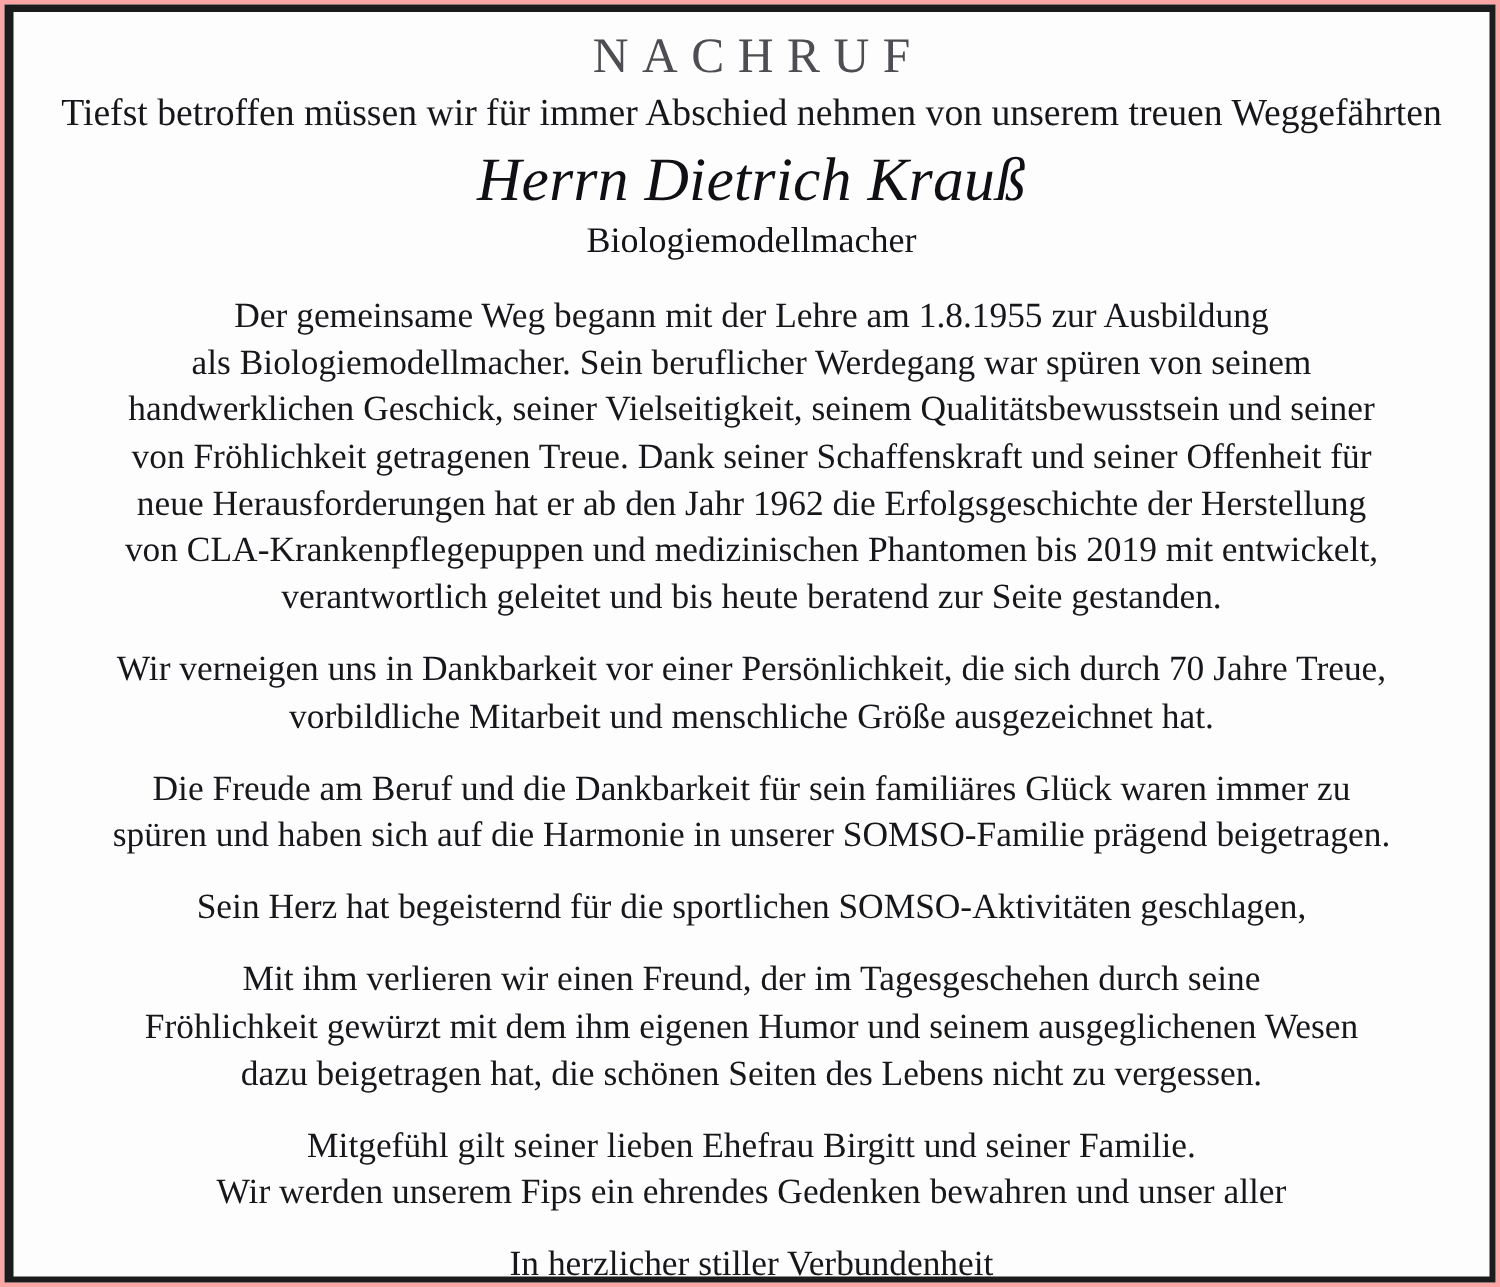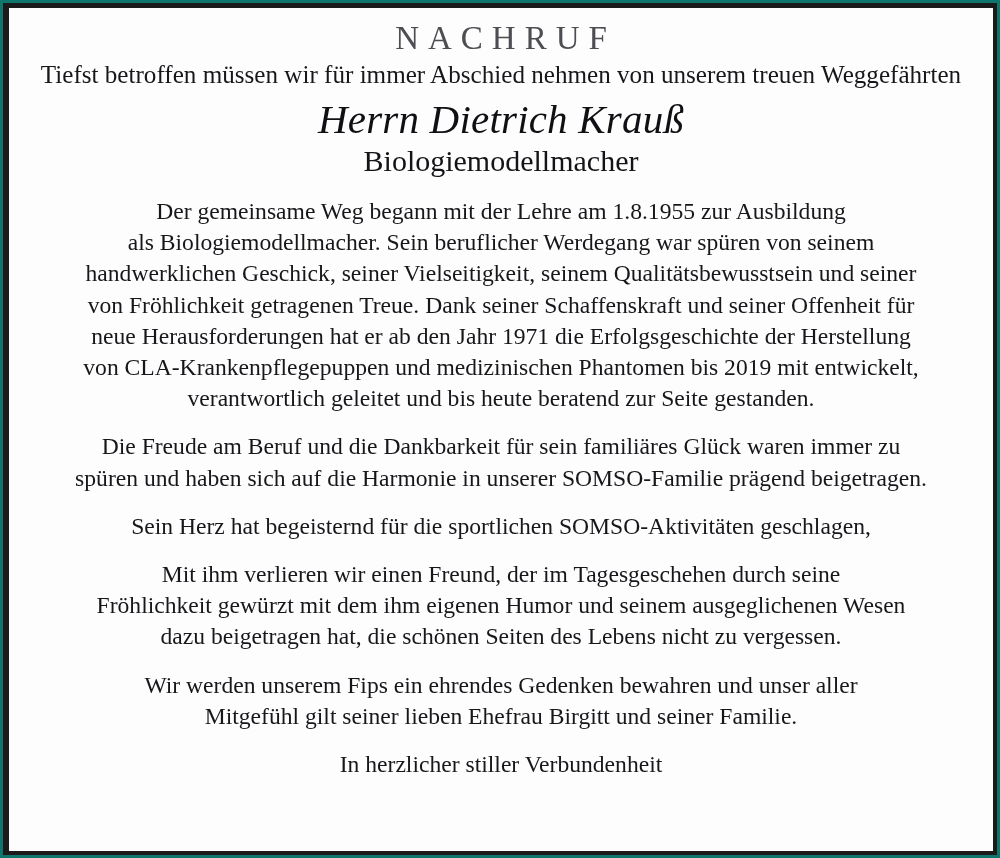--- a/index.html
+++ b/index.html
@@ -6,21 +6,21 @@
   html, body {
     margin: 0;
     padding: 0;
     background: #ffffff;
   }
 
   .page {
     width: 1000px;
     height: 858px;
     box-sizing: border-box;
-    background: #0f766e;
+    background: #fca5a5;
     position: relative;
     overflow: hidden;
     font-family: "Liberation Serif", "DejaVu Serif", serif;
   }
 
   
   .notice-frame {
     position: absolute;
     left: 3px;
     top: 3px;
@@ -69,21 +69,21 @@
   .deceased-name {
     font-size: 41px;
     line-height: 50px;
     margin: 4px 0 0 0;
     color: #101014;
     letter-spacing: 0.2px;
     font-style: italic;
   }
 
   .deceased-role {
-    font-size: 30px;
+    font-size: 24px;
     line-height: 34px;
     margin: 0 0 18px 0;
     color: #141418;
   }
 
   
   .body-block {
     margin: 0;
     padding: 0;
   }
@@ -127,44 +127,48 @@
 
       <div class="deceased-role">Biologiemodellmacher</div>
 
       <div class="body-block">
 
         <p class="para para-first">
           <span class="ln">Der gemeinsame Weg begann mit der Lehre am 1.8.1955 zur Ausbildung</span>
           <span class="ln">als Biologiemodellmacher. Sein beruflicher Werdegang war spüren von seinem</span>
           <span class="ln">handwerklichen Geschick, seiner Vielseitigkeit, seinem Qualitätsbewusstsein und seiner</span>
           <span class="ln">von Fröhlichkeit getragenen Treue. Dank seiner Schaffenskraft und seiner Offenheit für</span>
-          <span class="ln">neue Herausforderungen hat er ab den Jahr 1971 die Erfolgsgeschichte der Herstellung</span>
+          <span class="ln">neue Herausforderungen hat er ab den Jahr 1962 die Erfolgsgeschichte der Herstellung</span>
           <span class="ln">von CLA-Krankenpflegepuppen und medizinischen Phantomen bis 2019 mit entwickelt,</span>
           <span class="ln">verantwortlich geleitet und bis heute beratend zur Seite gestanden.</span>
         </p>
 
+        <p class="para">
+          <span class="ln">Wir verneigen uns in Dankbarkeit vor einer Persönlichkeit, die sich durch 70 Jahre Treue,</span>
+          <span class="ln">vorbildliche Mitarbeit und menschliche Größe ausgezeichnet hat.</span>
+        </p>
 
         <p class="para">
           <span class="ln">Die Freude am Beruf und die Dankbarkeit für sein familiäres Glück waren immer zu</span>
           <span class="ln">spüren und haben sich auf die Harmonie in unserer SOMSO-Familie prägend beigetragen.</span>
         </p>
 
         <p class="para">
           <span class="ln">Sein Herz hat begeisternd für die sportlichen SOMSO-Aktivitäten geschlagen,</span>
         </p>
 
         <p class="para">
           <span class="ln">Mit ihm verlieren wir einen Freund, der im Tagesgeschehen durch seine</span>
           <span class="ln">Fröhlichkeit gewürzt mit dem ihm eigenen Humor und seinem ausgeglichenen Wesen</span>
           <span class="ln">dazu beigetragen hat, die schönen Seiten des Lebens nicht zu vergessen.</span>
         </p>
 
         <p class="para">
+          <span class="ln">Mitgefühl gilt seiner lieben Ehefrau Birgitt und seiner Familie.</span>
           <span class="ln">Wir werden unserem Fips ein ehrendes Gedenken bewahren und unser aller</span>
-          <span class="ln">Mitgefühl gilt seiner lieben Ehefrau Birgitt und seiner Familie.</span>
         </p>
 
         <p class="para para-closing">
           <span class="ln">In herzlicher stiller Verbundenheit</span>
         </p>
 
       </div>
     </div>
   </div>
 </div>

